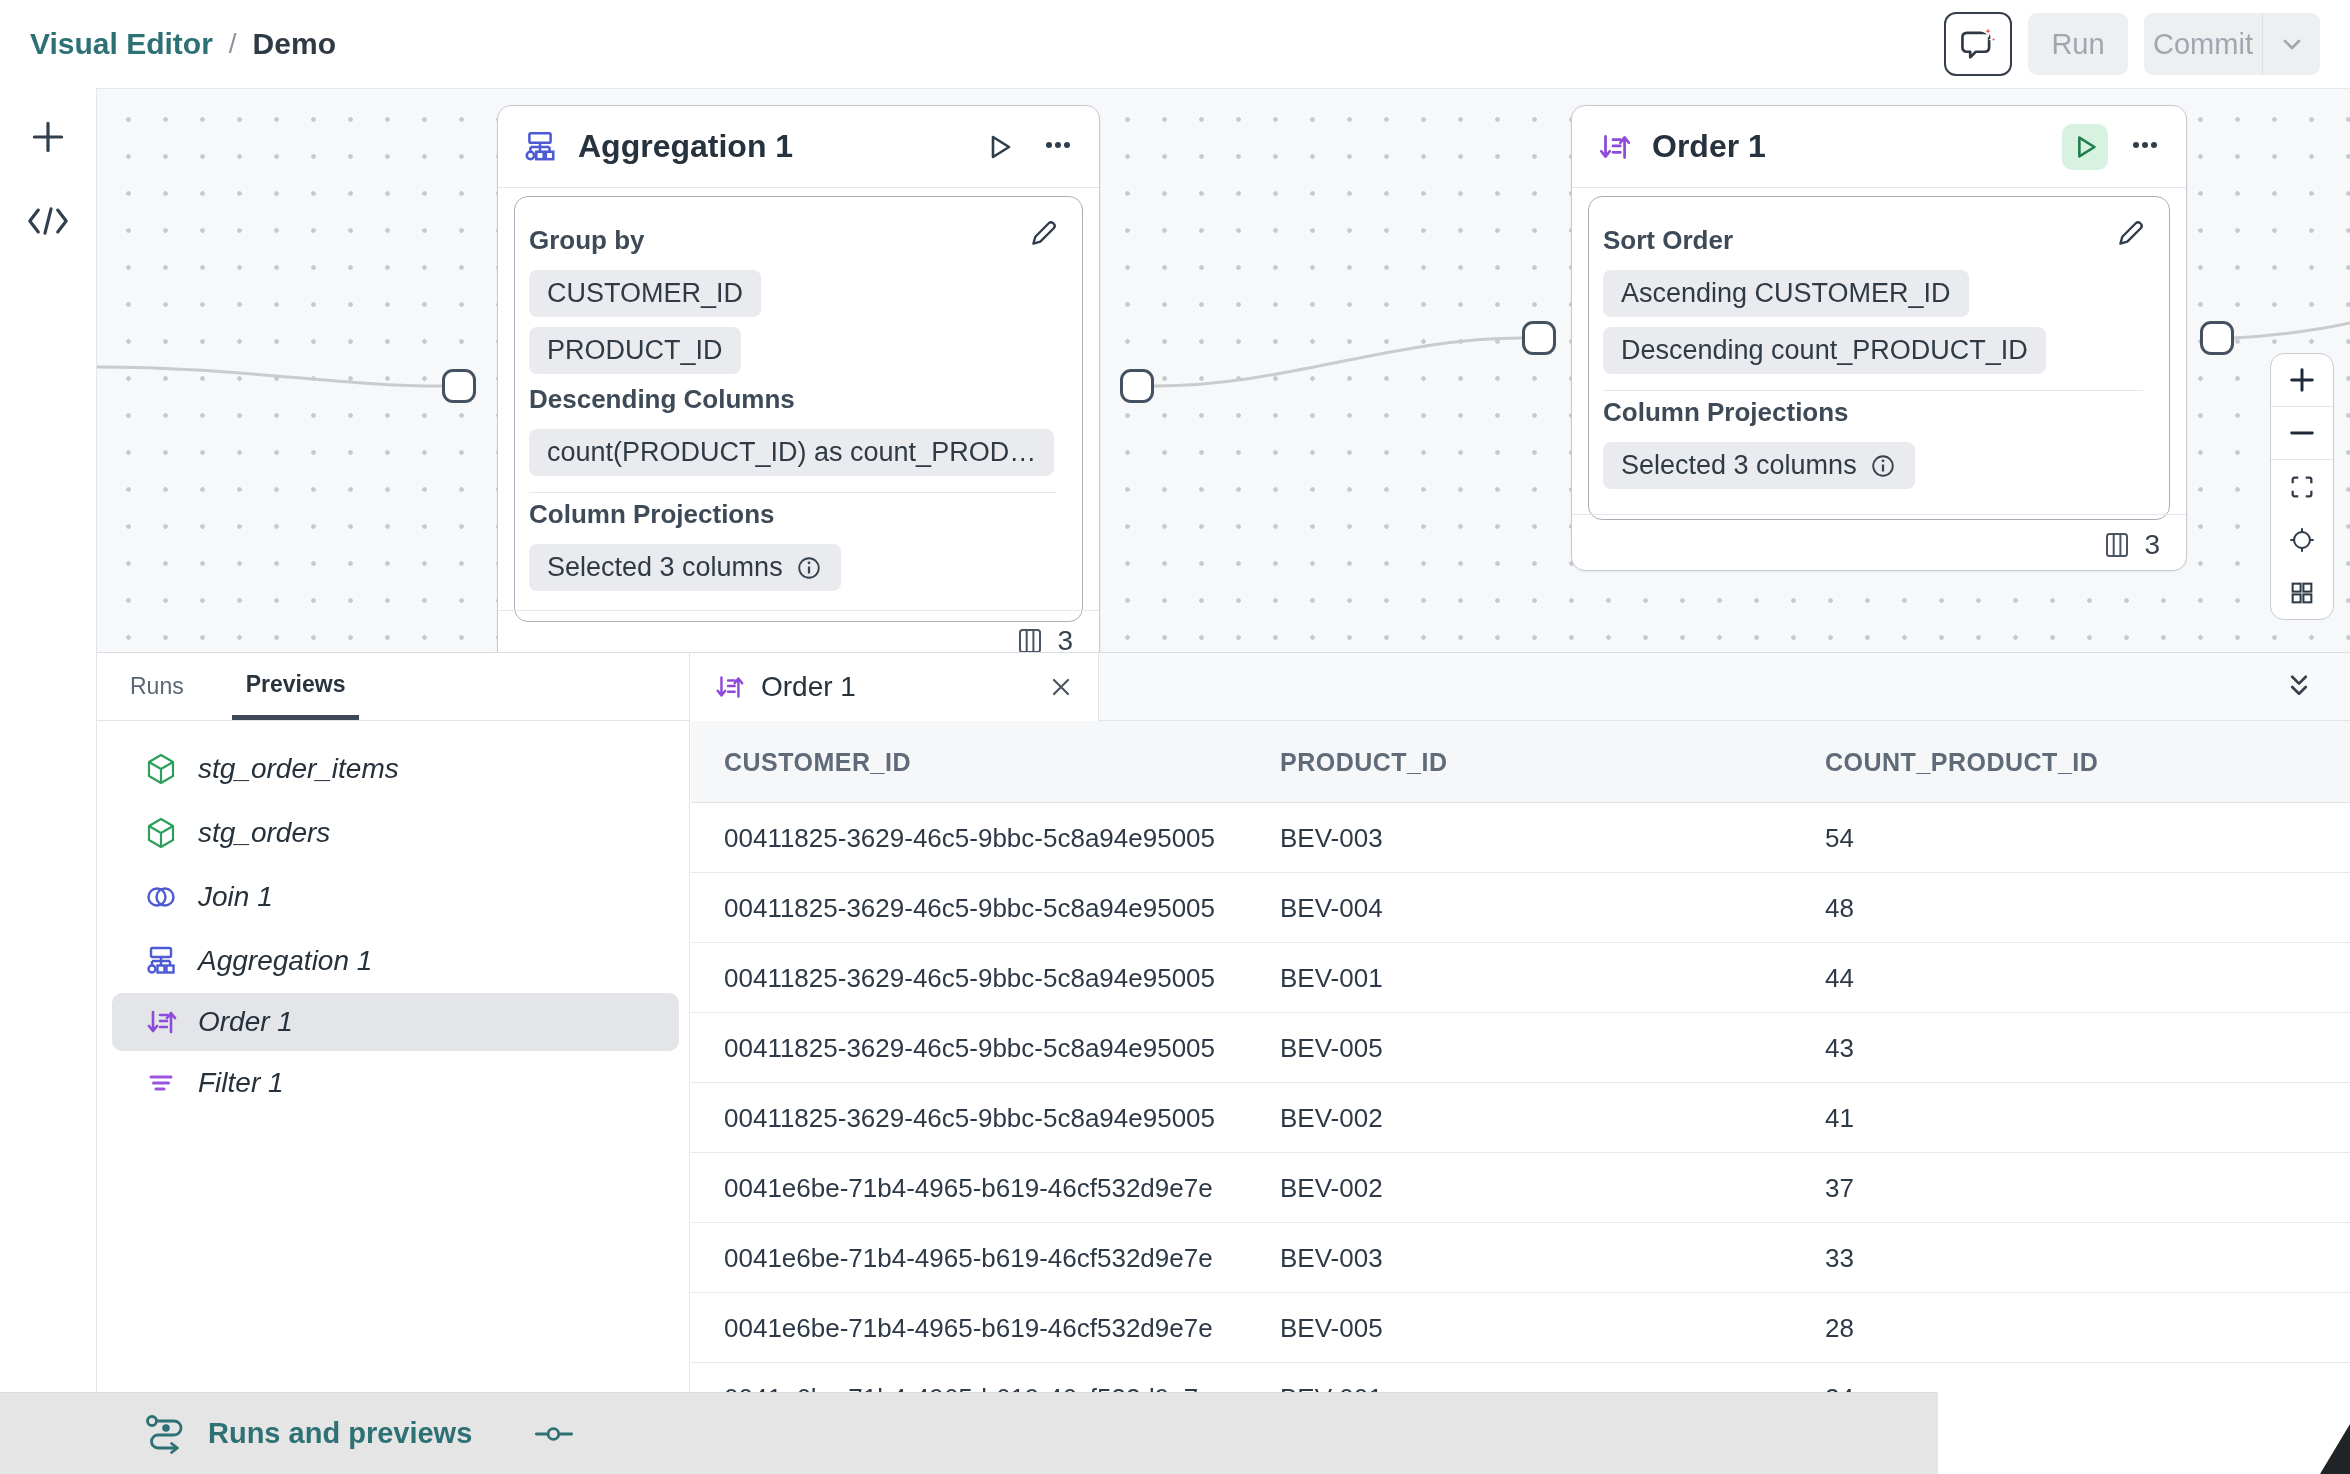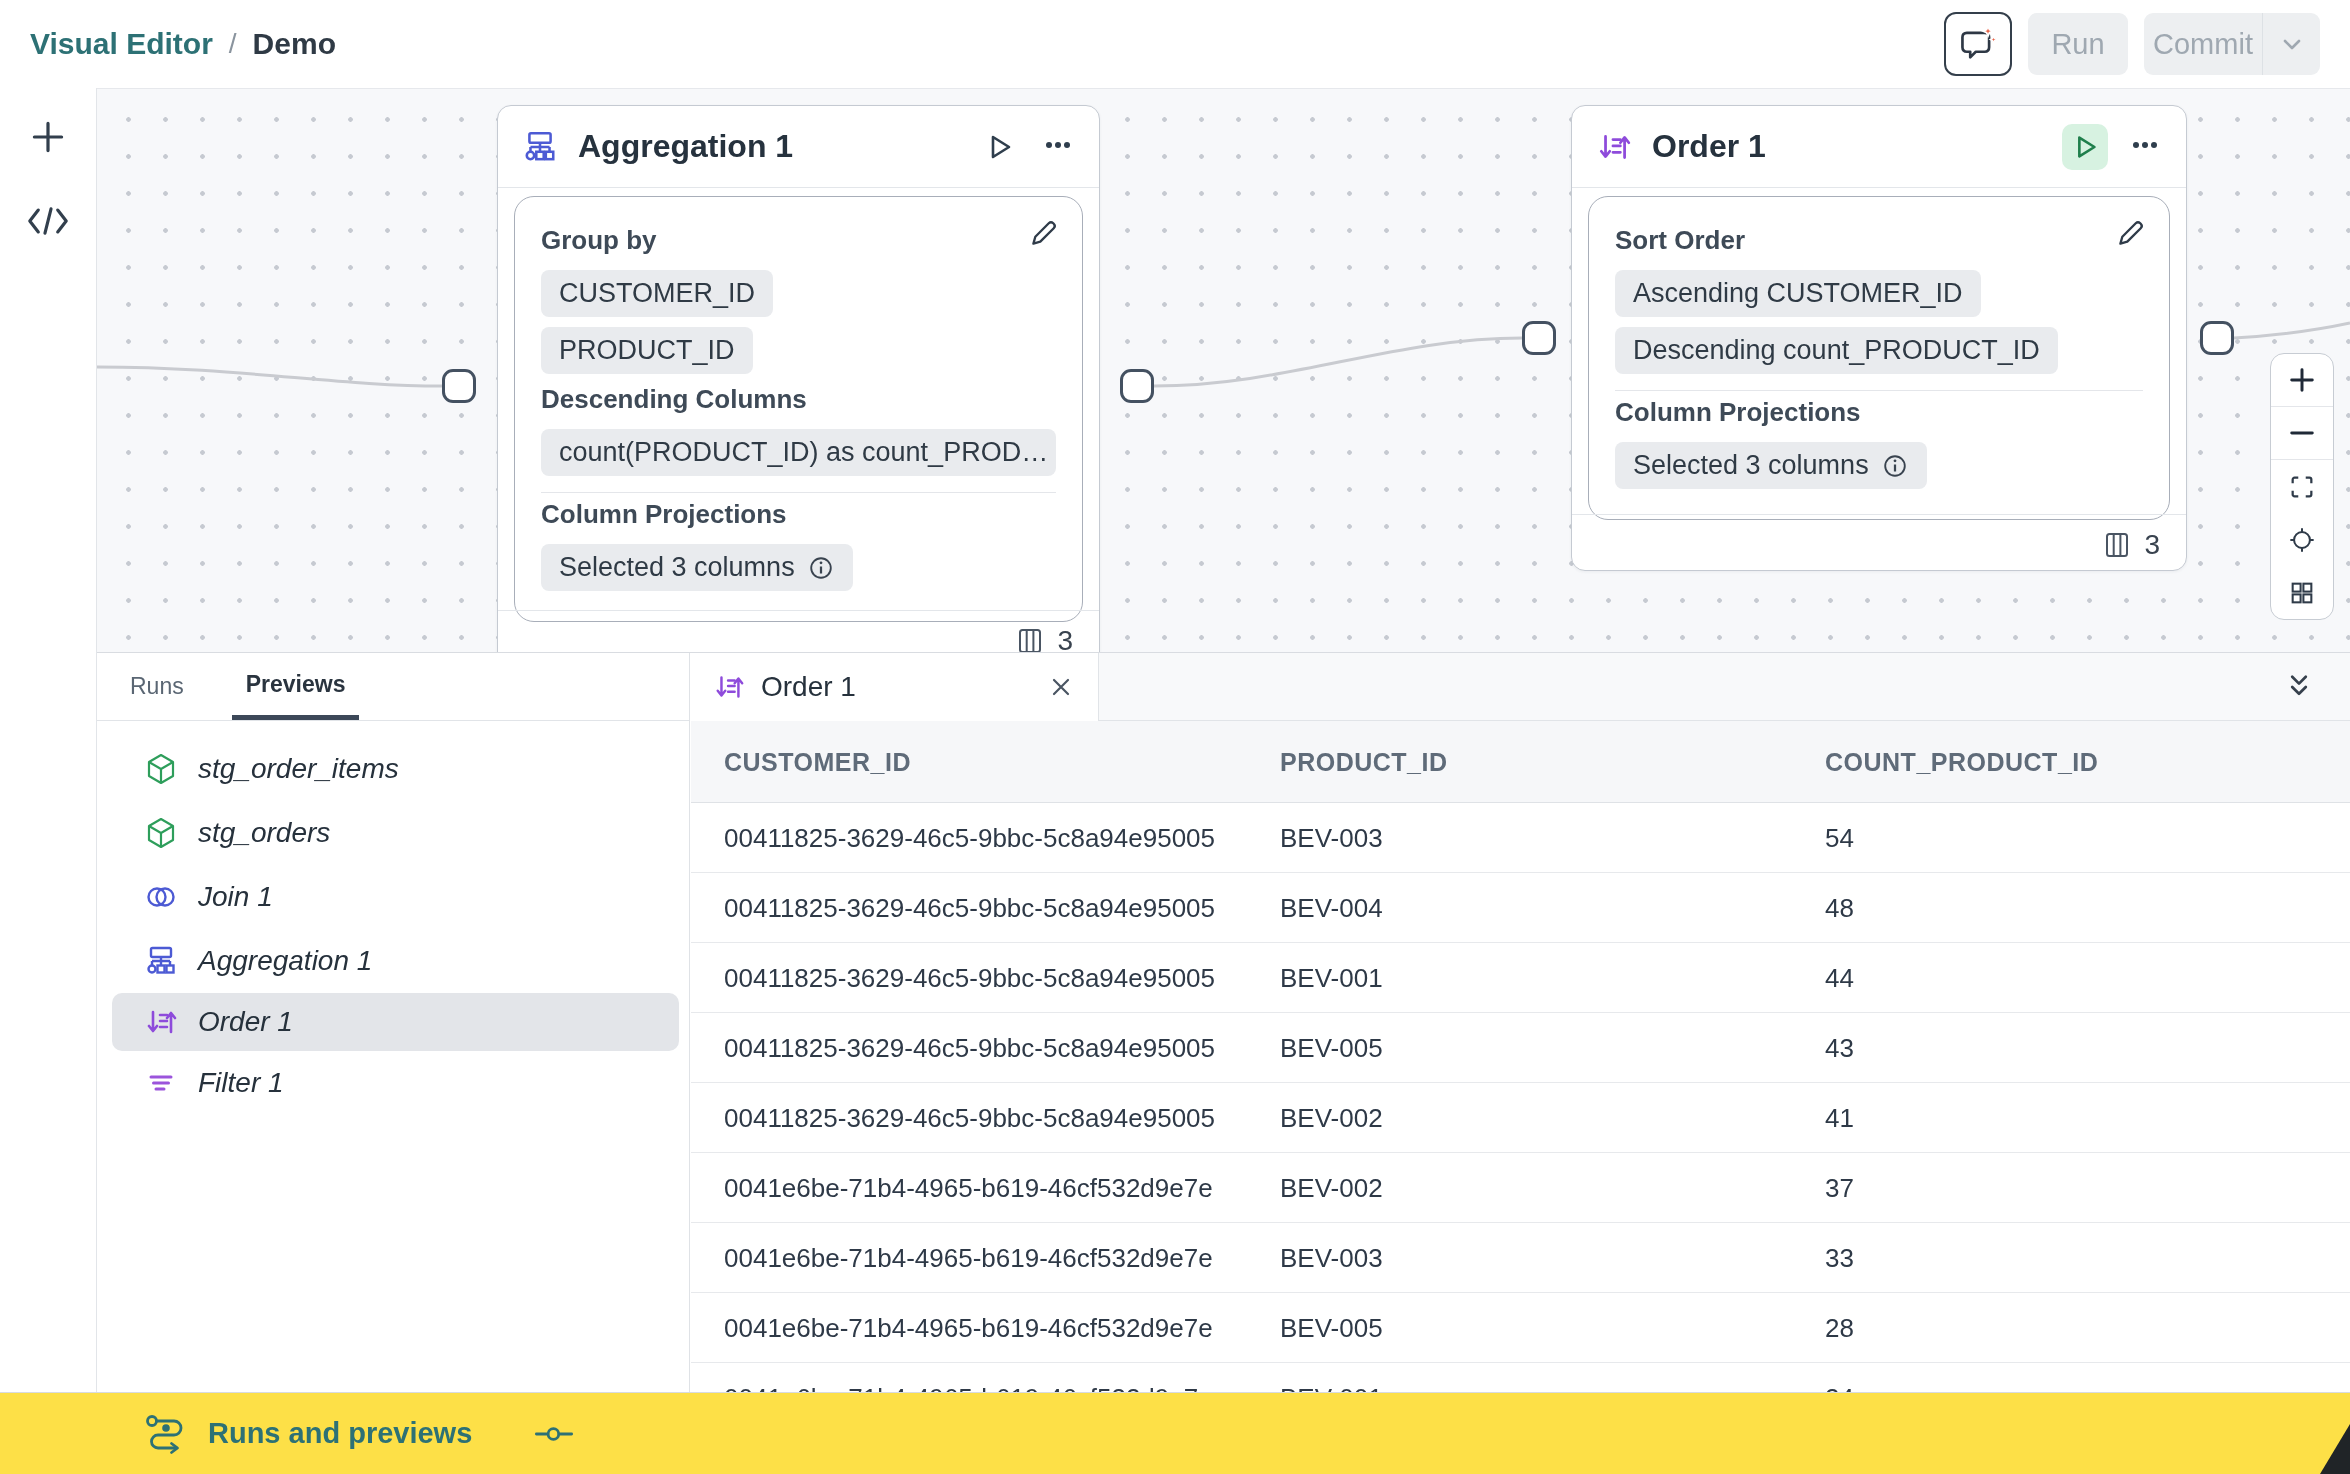--- a/index.html
+++ b/index.html
@@ -41,21 +41,21 @@
 
   .node{position:absolute;background:#fff;border:1.5px solid #C5CAD2;border-radius:14px;
         box-shadow:0 1px 3px rgba(40,50,60,.06);}
   .node-header{height:82px;display:flex;align-items:center;padding:0 24px;gap:20px;
                border-bottom:1.5px solid #E3E6EA;}
   .node-title{font-size:32px;font-weight:600;color:#26323E;flex:1;white-space:nowrap;}
   .play-plain{width:44px;height:44px;display:flex;align-items:center;justify-content:center;}
   .play-green{width:46px;height:46px;background:#D7F2E1;border-radius:10px;
               display:flex;align-items:center;justify-content:center;}
   .node-body{padding:8px 16px 0 16px;}
-  .inner-card{border:1.5px solid #A8AEB9;border-radius:20px;padding:22px 26px 20px 26px;position:relative;}
+  .inner-card{border:1.5px solid #A8AEB9;border-radius:14px;padding:22px 26px 20px 14px;position:relative;}
   .card-pencil{position:absolute;top:18px;right:20px;}
   .sec-label{font-size:26px;font-weight:bold;color:#3E4A57;margin:6px 0 14px 0;}
   .pill{display:flex;width:fit-content;max-width:100%;align-items:center;gap:12px;background:#E9EBEE;
         border-radius:8px;padding:8px 18px;font-size:27px;color:#2F3A45;margin-bottom:10px;
         white-space:nowrap;overflow:hidden;}
   .card-divider{border:none;border-top:1.5px solid #E4E6EA;margin:16px 0 4px 0;}
   .node-footer{position:absolute;left:0;right:0;border-top:1.5px solid #E3E6EA;
                display:flex;align-items:center;justify-content:flex-end;gap:12px;
                padding:14px 26px;font-size:28px;color:#39434F;}
 
@@ -84,21 +84,21 @@
                border-right:1px solid #E1E4E8;display:flex;align-items:center;gap:16px;padding:0 22px;}
   .preview-tab-title{font-size:28px;color:#26313C;flex:1;}
   .collapse-btn{position:absolute;right:34px;top:17px;}
   .table-header{height:82px;background:#F6F7F9;border-bottom:1px solid #DFE2E6;position:relative;}
   .th{position:absolute;top:0;line-height:82px;font-size:25px;font-weight:bold;color:#5F6B79;letter-spacing:.5px;}
   .row{height:70px;border-bottom:1px solid #E7E9EC;position:relative;}
   .td{position:absolute;top:0;line-height:70px;font-size:26px;color:#2E3947;white-space:nowrap;}
   .c1{left:33px;} .c2{left:589px;} .c3{left:1134px;}
 
   
-  .statusbar{position:absolute;left:0;top:1392px;width:2350px;height:82px;background:#fde047;
+  .statusbar{position:absolute;left:0;top:1392px;width:1938px;height:82px;background:#e5e5e5;
              border-top:1px solid #D8DBE0;display:flex;align-items:center;padding-left:144px;}
   .status-toggle{display:flex;align-items:center;gap:18px;color:#2D7175;font-size:29px;font-weight:600;}
   .slider-icon-wrap{margin-left:62px;display:flex;align-items:center;}
 
   .corner-wedge{position:absolute;right:0;bottom:0;width:0;height:0;
                 border-left:30px solid transparent;border-bottom:50px solid #202427;}
 </style>
 </head>
 <body>
 

